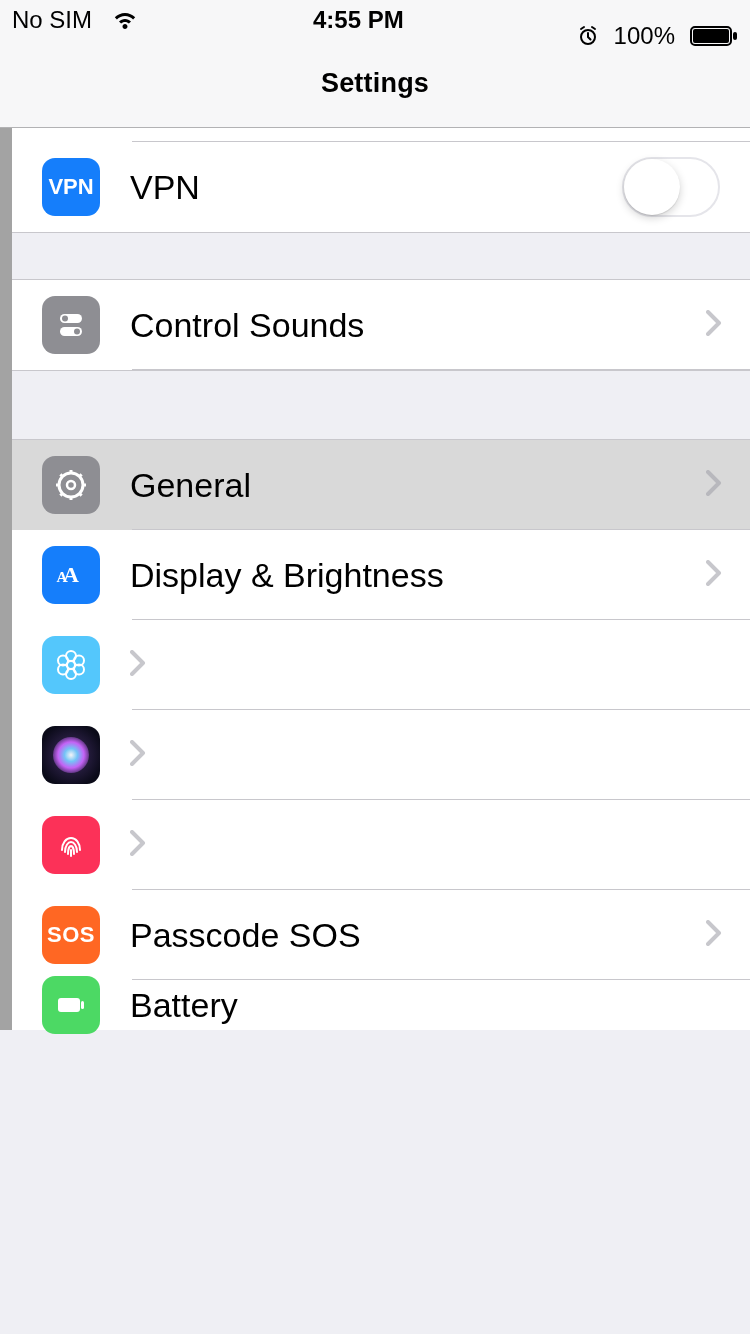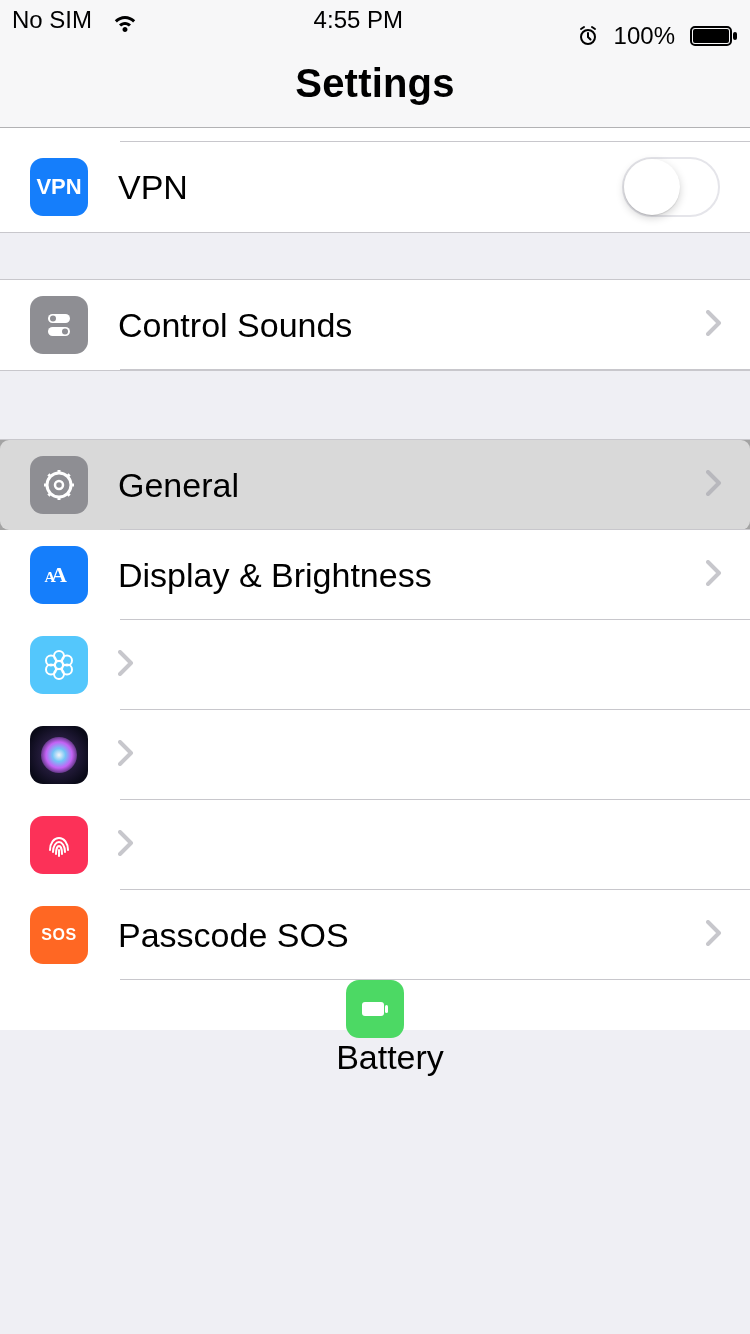--- a/index.html
+++ b/index.html
@@ -16,51 +16,51 @@
       height: 40px;
       display: flex;
       align-items: center;
       justify-content: space-between;
       padding: 0 12px;
       background: #f7f7f8;
       font-size: 24px;
       font-weight: 500;
       color: #000;
     }
-    .status-left { display: flex; align-items: flex-end; gap: 18px; }
+    .status-left { display: flex; align-items: center; gap: 18px; }
     .status-right { display: flex; align-items: center; gap: 15px; margin-top: 32px; }
     .wifi-icon, .alarm-icon, .battery-icon { display: inline-flex; align-items: center; }
 
     .nav-header {
       height: 88px;
       background: linear-gradient(#f7f7f8, #f7f7f8);
       display: flex;
       align-items: center;
       justify-content: center;
       border-bottom: 1px solid #b2b2b4;
     }
     .nav-title {
-      font-size: 40px;
+      font-size: 27px;
       font-weight: 700;
       letter-spacing: 0.2px;
       color: #000;
     }
 
-    .list { background: #a3a3a3; }
+    .list { background: #a3a3a3; padding-left: 12px; }
     .group-sep { height: 48px; background: #efeff4; border-top: 1px solid #c8c7cc; border-bottom: 1px solid #c8c7cc; }
     .group-sep.thin { height: 70px; }
     .row {
       display: flex;
       align-items: center;
       height: 90px;
       padding-left: 30px;
       background: #fff;
       position: relative;
     }
-    .row.highlight { background: #d9d9d9; border-radius: 9px; }
+    .row.highlight { background: #d9d9d9; }
     .divider {
       position: absolute;
       left: 120px;
       right: 0;
       bottom: 0;
       height: 1px;
       background: #c8c7cc;
     }
     .row .icon-wrap {
       width: 58px;
@@ -103,37 +103,37 @@
       left: 0px;
     }
     .vpn-text {
       color: #fff;
       font-weight: 600;
       font-size: 22px;
     }
     .sos-text {
       color: #fff;
       font-weight: 700;
-      font-size: 16px;
+      font-size: 22px;
       letter-spacing: 0.5px;
     }
   </style>
 </head>
 <body>
 
 <div class="status-bar">
   <div class="status-left">
     <span>No SIM</span>
     <span class="wifi-icon">
       <svg width="30" height="22" viewBox="0 0 30 22">
           <path d="M15 20c1.4 0 2.5-1.1 2.5-2.5S16.4 15 15 15s-2.5 1.1-2.5 2.5S13.6 20 15 20zM9 12.5c1.6-1.6 3.7-2.5 6-2.5s4.4.9 6 2.5l-2.1 2.1c-1-1-2.4-1.6-3.9-1.6s-2.9.6-3.9 1.6L9 12.5zM4.8 8.3C7.5 5.6 11.1 4 15 4s7.5 1.6 10.2 4.3l-2.1 2.1C21 8.3 18.1 7 15 7s-6 1.3-8.1 3.4L4.8 8.3z" fill="#000"></path>
         </svg>
     </span>
   </div>
-  <div style="font-weight:400;">4:55 PM</div>
+  <div style="font-weight:700;">4:55 PM</div>
   <div class="status-right">
     <span class="alarm-icon">
       <svg width="22" height="22" viewBox="0 0 22 22">
           <circle cx="11" cy="12" r="7" fill="none" stroke="#000" stroke-width="2"></circle>
           <path d="M11 8v4l2.5 2.5" stroke="#000" stroke-width="2" fill="none" stroke-linecap="round"></path>
           <path d="M4 4l3-2M18 4l-3-2" stroke="#000" stroke-width="2" fill="none" stroke-linecap="round"></path>
         </svg>
     </span>
     <span>100%</span>
     <span class="battery-icon">
@@ -302,21 +302,21 @@
     </div>
     <div class="label">Passcode SOS</div>
     <span class="chevron">
       <svg width="16" height="26" viewBox="0 0 16 26">
           <path d="M2 2l11 11L2 24" stroke="#c7c7cc" stroke-width="4" fill="none" stroke-linecap="round" stroke-linejoin="round"></path>
         </svg>
     </span>
     <div class="divider"></div>
   </div>
 
-  <div class="row" style="height:50px;flex-direction:column;">
+  <div class="row" style="height:50px;">
     <div class="icon-wrap" style="background:#4cd964;">
       <svg width="40" height="40" viewBox="0 0 40 40">
           <rect x="7" y="13" width="22" height="14" rx="3" fill="#fff"></rect>
           <rect x="30" y="16" width="3" height="8" rx="1.5" fill="#fff"></rect>
         </svg>
     </div>
     <div class="label">Battery</div>
   </div>
 
 </div>

